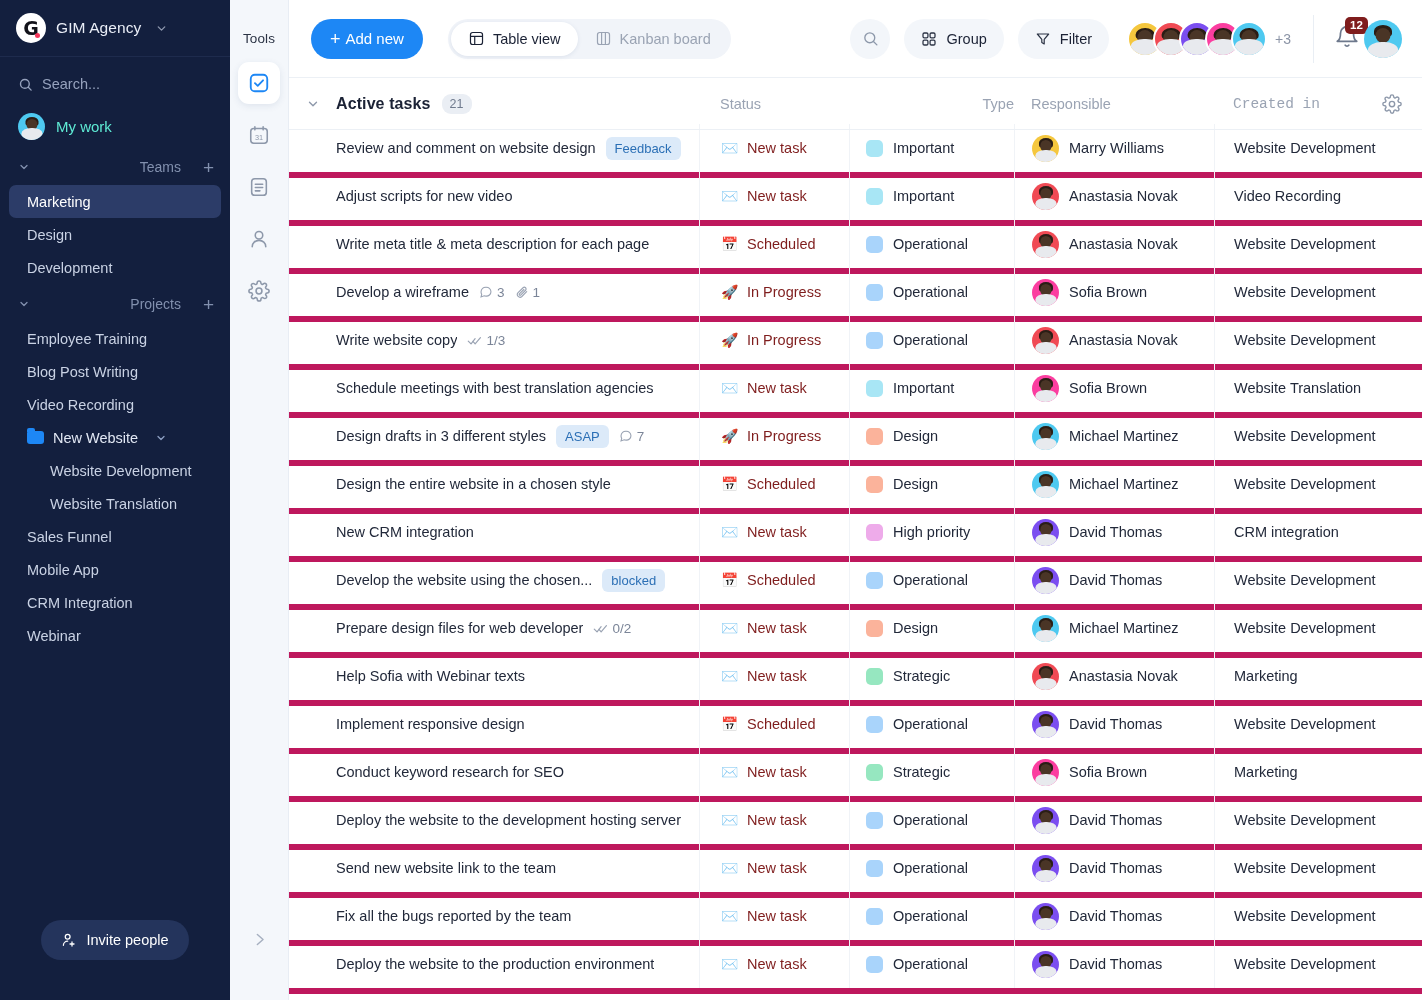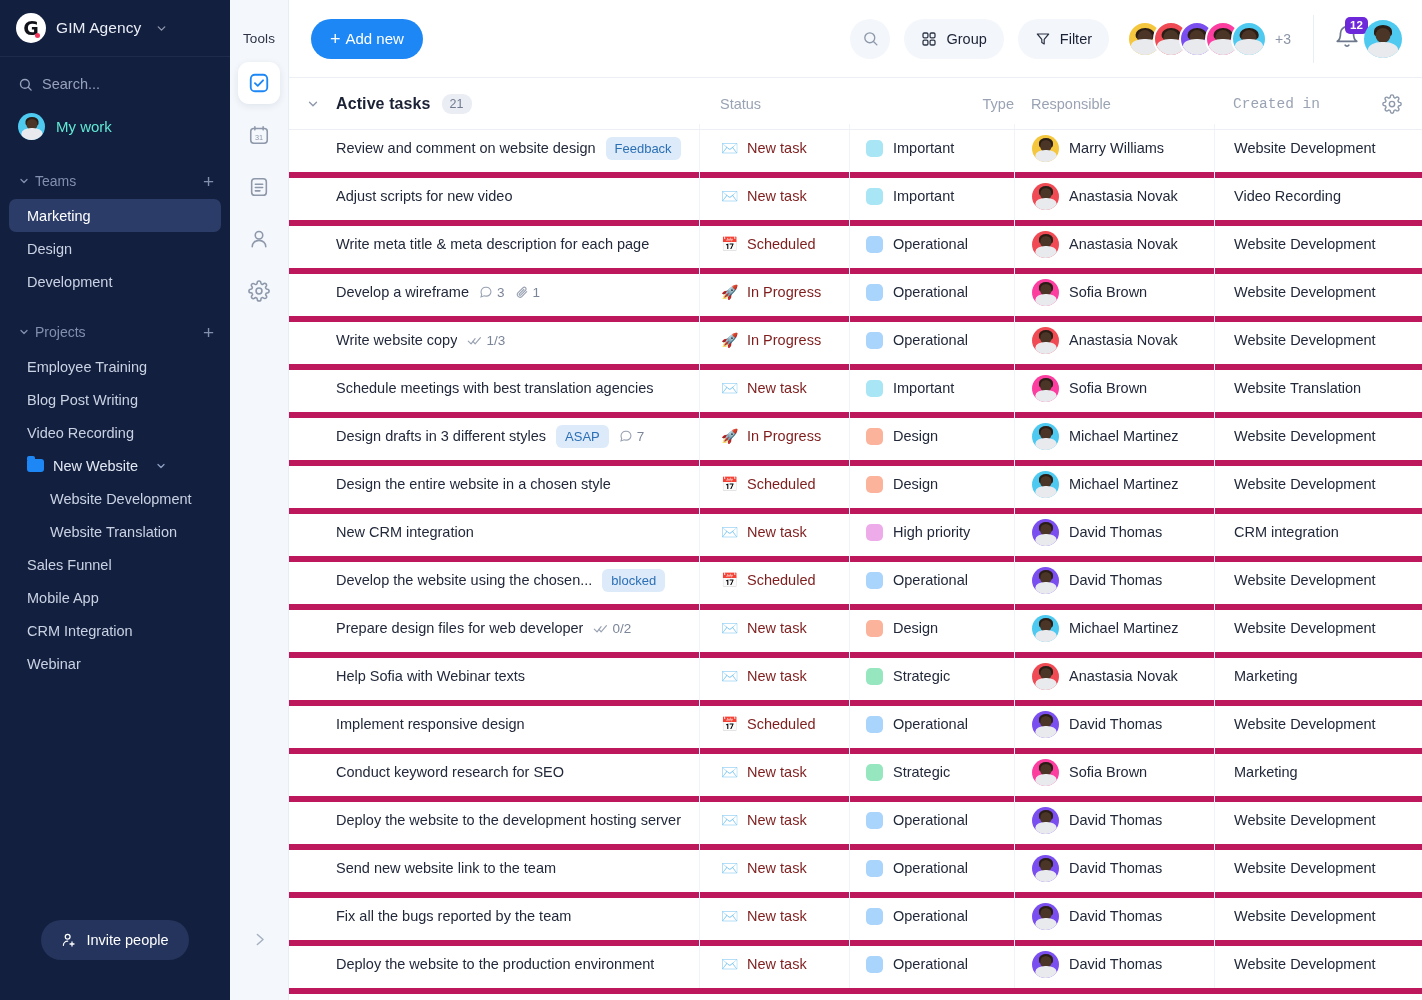--- a/index.html
+++ b/index.html
@@ -55,22 +55,22 @@
   .av .body {
     position: absolute; left: 50%; transform: translateX(-50%);
     border-radius: 46% 46% 0 0; background: #e8eaee;
   }
   .av .hair {
     position: absolute; left: 50%; transform: translateX(-50%);
     border-radius: 50% 50% 30% 30%; background: #2a1d15;
   }
 
   .sec-head {
-    display: flex; align-items: center; gap: 5px;
-    padding: 0 16px 0 18px; height: 36px; margin-top: 16px;
+    display: flex; align-items: center; gap: 22px;
+    padding: 0 16px 0 18px; height: 36px; margin-top: 2px; text-align: right;
   }
   .sec-head .t { font-size: 14px; color: #8290ae; flex: 1; }
   .sec-head .plus { font-size: 19px; color: #8290ae; cursor: pointer; line-height: 1; }
 
   .nav-item {
     height: 33px; display: flex; align-items: center;
     padding: 0 18px; font-size: 14.5px; color: #c9d2e4; cursor: pointer;
     margin: 0 9px; border-radius: 7px;
   }
   .nav-item.active { background: #2c3c68; color: #fff; }
@@ -145,21 +145,21 @@
   }
   .avstack { display: flex; align-items: center; margin-left: 18px; }
   .avstack .av { border: 2px solid #fff; margin-left: -10px; }
   .avstack .av:first-child { margin-left: 0; }
   .avmore {
     margin-left: 8px; font-size: 14px; color: #8b94a6;
   }
   .topdiv { width: 1px; height: 48px; background: #e9eef4; margin: 0 20px 0 22px; }
   .bell-wrap { position: relative; width: 30px; height: 30px; cursor: pointer; }
   .bell-badge {
-    position: absolute; top: -7px; left: 11px; background: #6d28d9; color: #fff;
+    position: absolute; top: -7px; left: 11px; background: #7f1d1d; color: #fff;
     font-size: 11.5px; line-height: 1; padding: 3px 5px; border-radius: 5px; font-weight: bold;
   }
   .topuser { margin-right: 20px; cursor: pointer; }
 
   
   .tablewrap { flex: 1; overflow: hidden; position: relative; }
   .thead {
     height: 52px; display: flex; align-items: center;
     border-bottom: 1px solid #ecf0f5; position: relative;
   }
@@ -361,20 +361,38 @@
   </div>
 
   <main class="main">
 
     <div class="topbar">
       <button class="add-btn">
         <span style="font-size:18px;line-height:1;">+</span>
         <span>Add new</span>
       </button>
 
+      <div class="seg">
+        <div class="seg-btn on">
+          <svg width="17" height="17" viewBox="0 0 24 24" fill="none" stroke="#1b2235" stroke-width="1.7">
+              <rect x="3.5" y="3.5" width="17" height="17" rx="3.2"></rect>
+              <line x1="3.5" y1="9" x2="20.5" y2="9"></line>
+              <line x1="9.5" y1="9" x2="9.5" y2="20.5"></line>
+            </svg>
+          <span>Table view</span>
+        </div>
+        <div class="seg-btn">
+          <svg width="17" height="17" viewBox="0 0 24 24" fill="none" stroke="#9aa3b3" stroke-width="1.7">
+              <rect x="3.5" y="3.5" width="17" height="17" rx="3.2"></rect>
+              <line x1="9.3" y1="3.5" x2="9.3" y2="20.5"></line>
+              <line x1="14.7" y1="3.5" x2="14.7" y2="20.5"></line>
+            </svg>
+          <span>Kanban board</span>
+        </div>
+      </div>
 
       <div class="spacer"></div>
 
       <div class="round-btn">
         <svg width="17" height="17" viewBox="0 0 24 24" fill="none" stroke="#8d98aa" stroke-width="1.9" stroke-linecap="round">
             <circle cx="11" cy="11" r="7"></circle>
             <line x1="16.5" y1="16.5" x2="21" y2="21"></line>
           </svg>
       </div>
 

